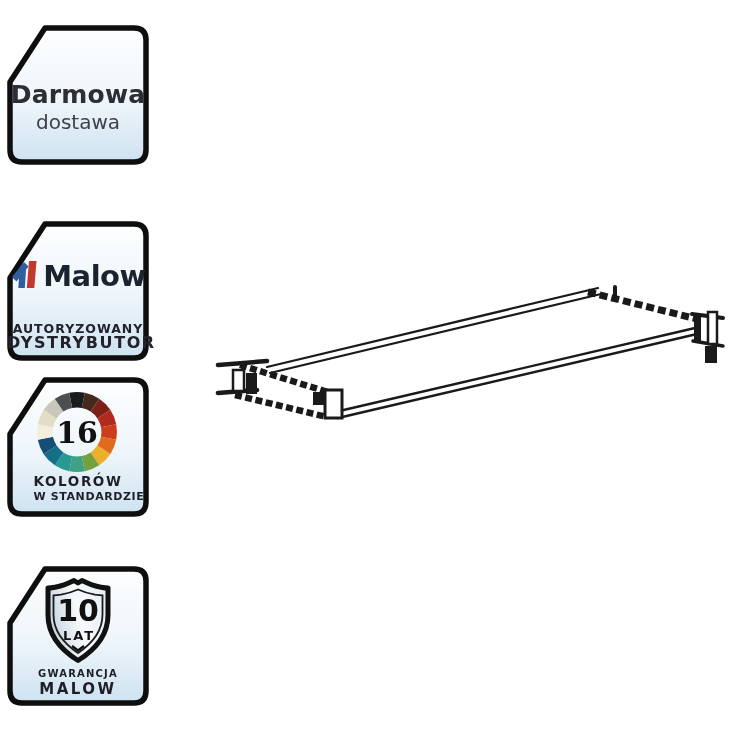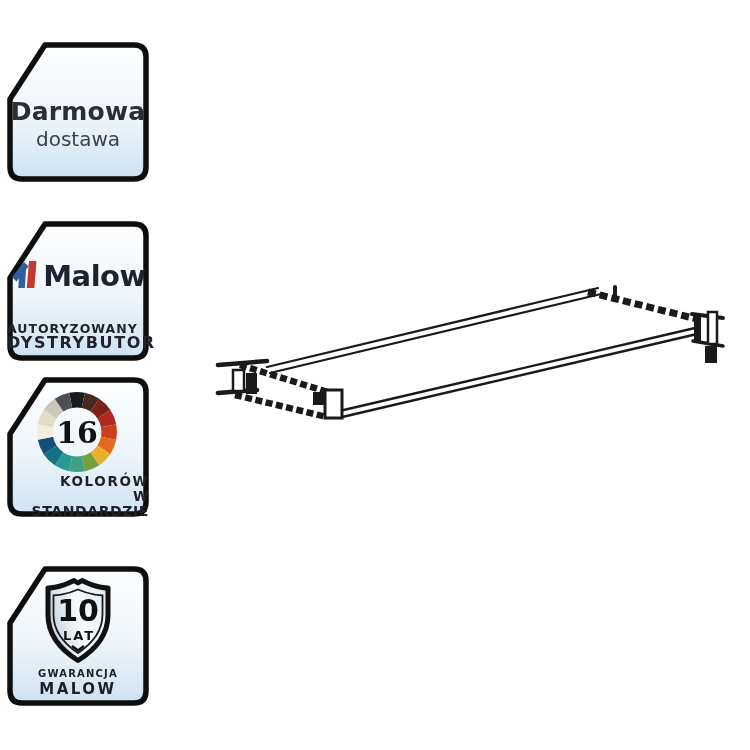--- a/index.html
+++ b/index.html
@@ -10,46 +10,46 @@
   .badge .content{position:absolute;left:0;top:0;width:100%;height:100%;}
 
   
   .fd-text{position:absolute;top:56px;width:100%;text-align:center;color:#2d2d35;}
   .fd-l1{font-size:25px;font-weight:700;line-height:28px;letter-spacing:0.2px;}
   .fd-l2{font-size:20px;font-weight:400;line-height:27px;color:#40404a;}
 
   
   .logo-row{position:absolute;top:36px;left:0;width:100%;display:flex;align-items:center;justify-content:center;gap:5px;}
   .brand{font-size:29px;font-weight:700;color:#1b2330;letter-spacing:-0.5px;}
-  .dist-text{position:absolute;top:100px;width:100%;color:#22222b;}
+  .dist-text{position:absolute;top:100px;width:100%;text-align:center;color:#22222b;}
   .dist-l1{font-size:12.5px;font-weight:800;letter-spacing:1px;line-height:15px;}
   .dist-l2{font-size:16px;font-weight:800;letter-spacing:1.6px;line-height:14px;}
 
   
   .wheel{position:absolute;left:28px;top:13px;}
-  .col-text{position:absolute;top:96px;width:100%;text-align:right;color:#1f1f28;}
+  .col-text{position:absolute;top:96px;width:100%;text-align:center;color:#1f1f28;}
   .col-l1{font-size:13.5px;font-weight:800;letter-spacing:1.6px;line-height:16px;}
-  .col-l2{font-size:14px;font-weight:700;letter-spacing:0.6px;line-height:15px;padding-left:22px;}
+  .col-l2{font-size:11px;font-weight:700;letter-spacing:0.6px;line-height:15px;padding-left:22px;}
 
   
   .shield{position:absolute;left:36px;top:9px;}
   .war-text{position:absolute;top:100px;width:100%;text-align:center;color:#1e1e26;}
   .war-l1{font-size:10px;font-weight:800;letter-spacing:1.2px;line-height:15px;}
   .war-l2{font-size:15px;font-weight:700;letter-spacing:2.5px;line-height:17px;}
 
   
   .drawing{position:absolute;left:205px;top:275px;}
   .drawing .filled{fill:#1a1a1a;stroke:none;}
 </style>
 </head>
 <body>
 
 <div class="page">
 
-  <div class="badge" style="top:42px;">
+  <div class="badge" style="top:25px;">
     <svg class="shape" width="142" height="141" viewBox="0 0 142 141">
       <defs>
         <linearGradient id="bg1" x1="0" y1="0" x2="0" y2="1">
           <stop offset="0" stop-color="#fdfeff"></stop>
           <stop offset="0.55" stop-color="#eef5fa"></stop>
           <stop offset="1" stop-color="#cee2f1"></stop>
         </linearGradient>
       </defs>
       <path d="M38,3 L127,3 Q139,3 139,15 L139,125 Q139,137 127,137 L15,137 Q3,137 3,125 L3,57 Z" fill="url(#bg1)" stroke-width="5.5" stroke-linejoin="round" stroke="#0e0e0e"></path>
     </svg>

